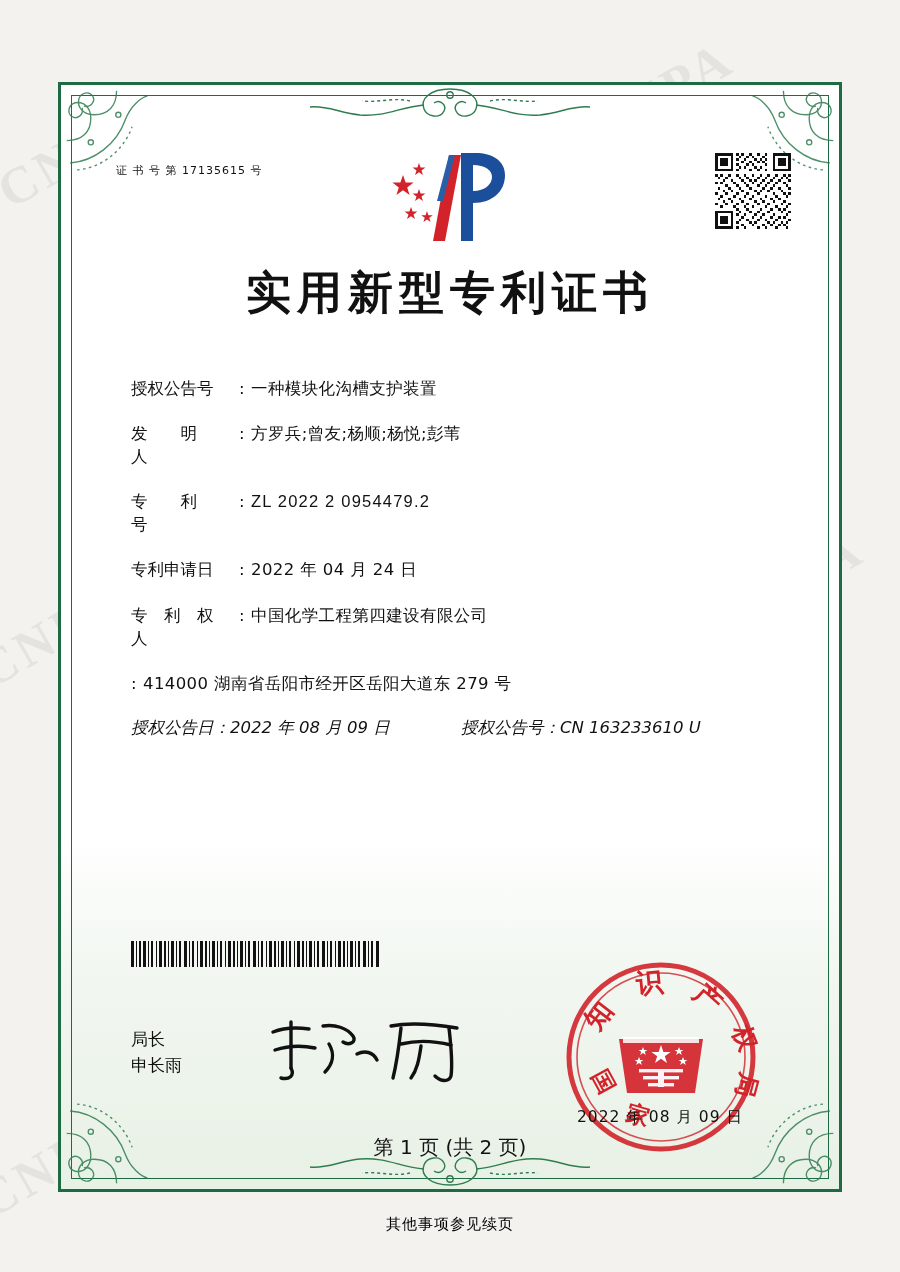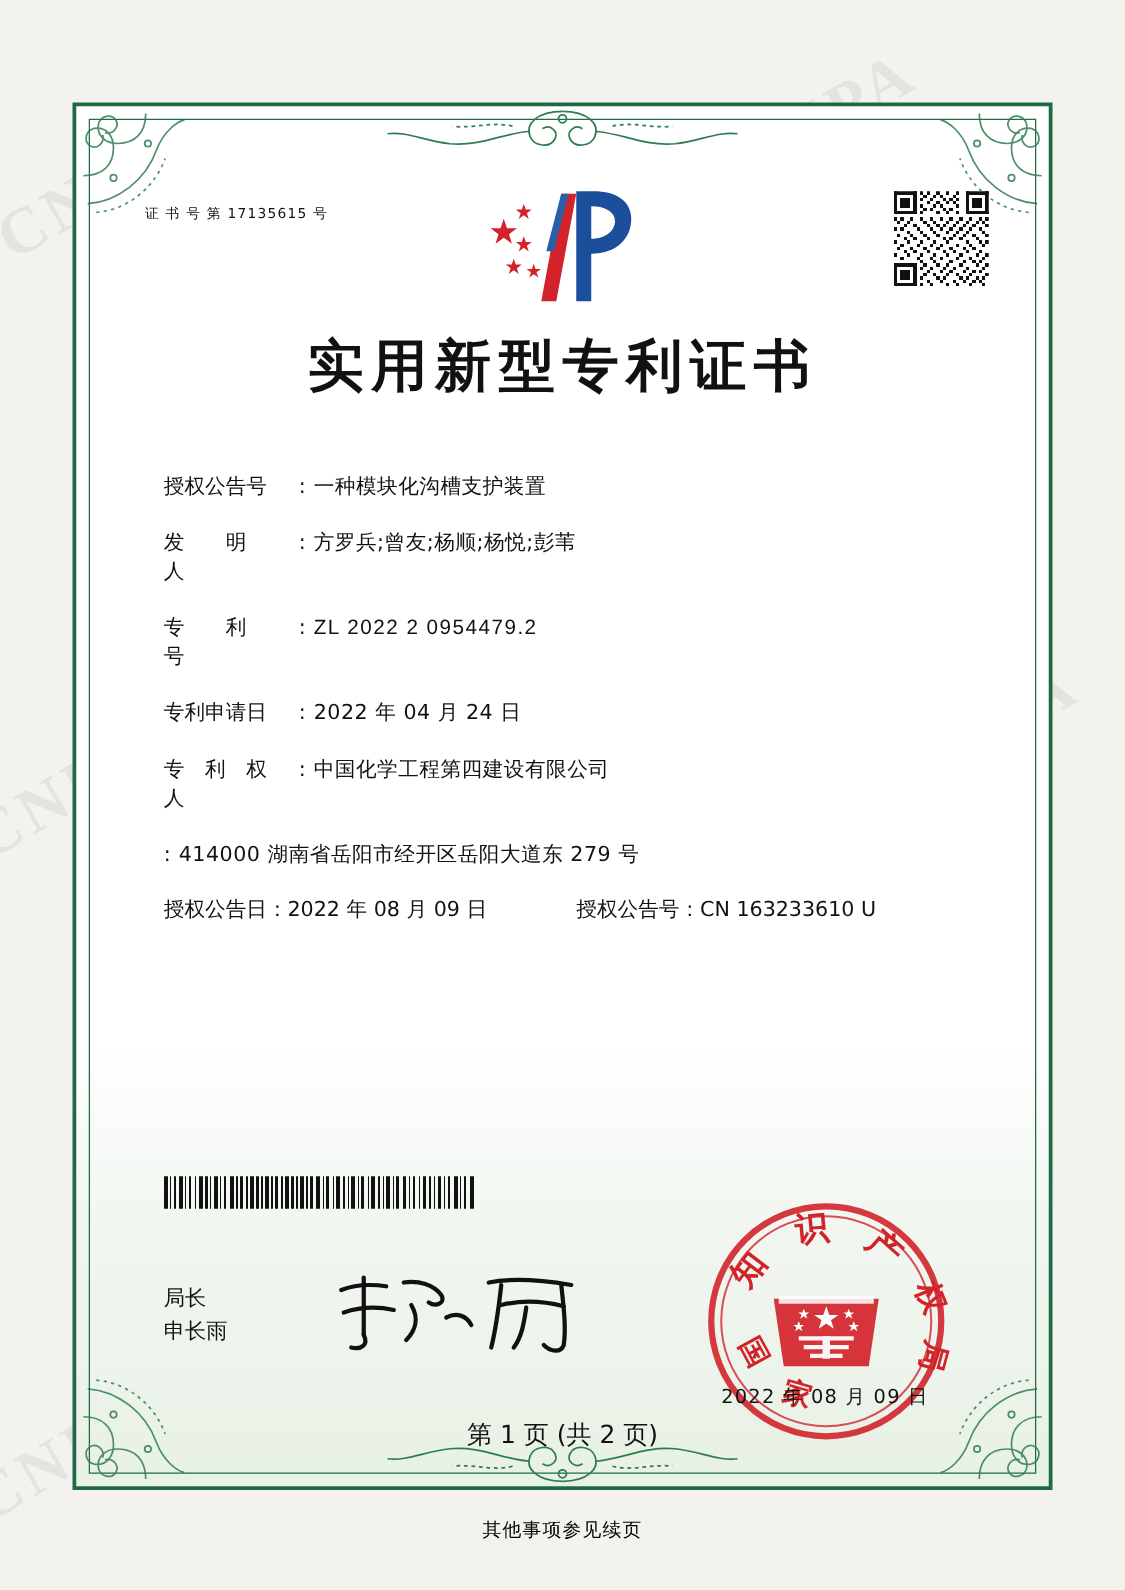--- a/index.html
+++ b/index.html
@@ -156,21 +156,21 @@
     letter-spacing: 0px;
   }
   .row .label.spread {
     display: flex;
     justify-content: space-between;
   }
   .row .colon { width: 12px; flex: none; }
   .row .value { flex: 1; letter-spacing: 0.4px; }
   .row .value.mono { font-family: Liberation Sans, sans-serif; letter-spacing: 1.2px; }
 
-  .pubrow { display: flex; align-items: flex-start; margin-bottom: 6px; }
+  .pubrow { display: flex; align-items: flex-start; margin-bottom: 6px; font-style: italic; }
   .pubrow .seg1 { width: 330px; }
   .pubrow .seg2 { flex: 1; }
 
   
   .para {
     position: absolute;
     left: 70px;
     right: 62px;
     top: 630px;
     font-size: 16px;

